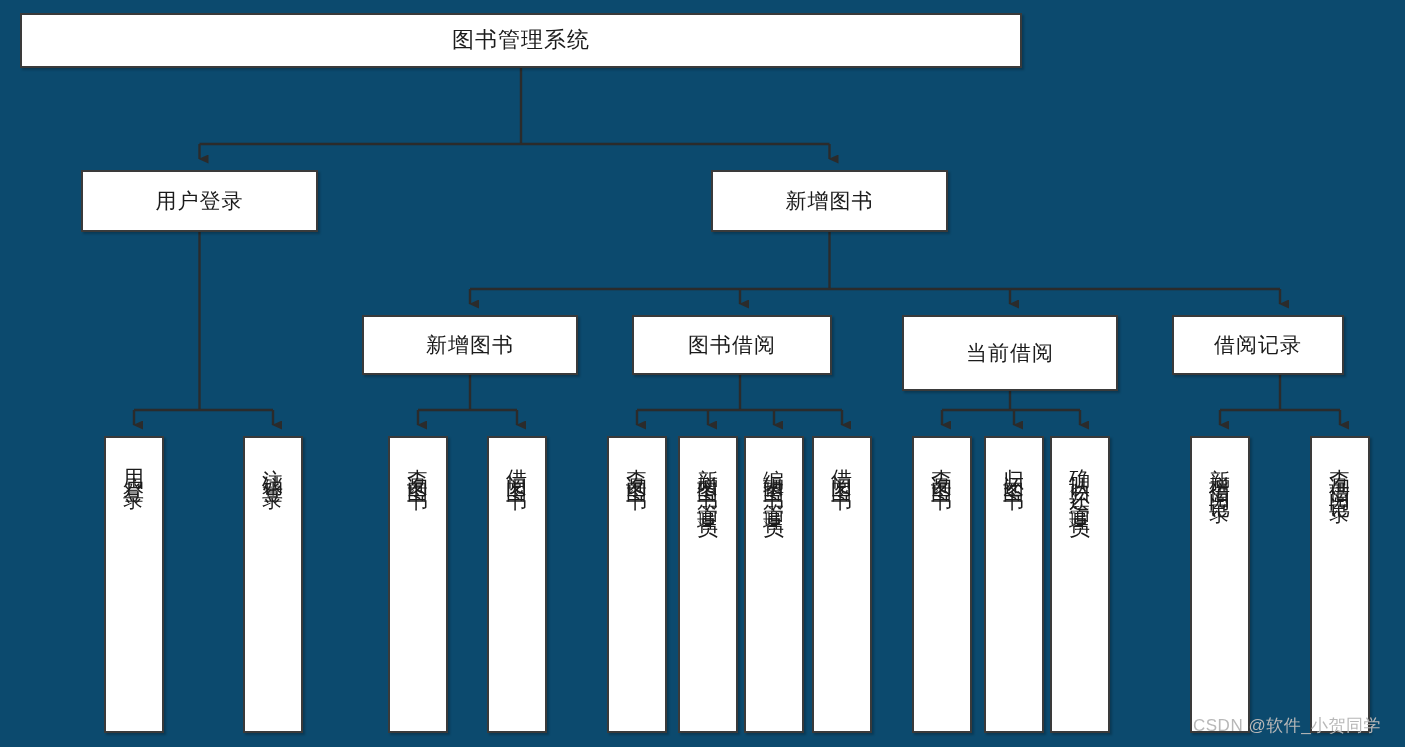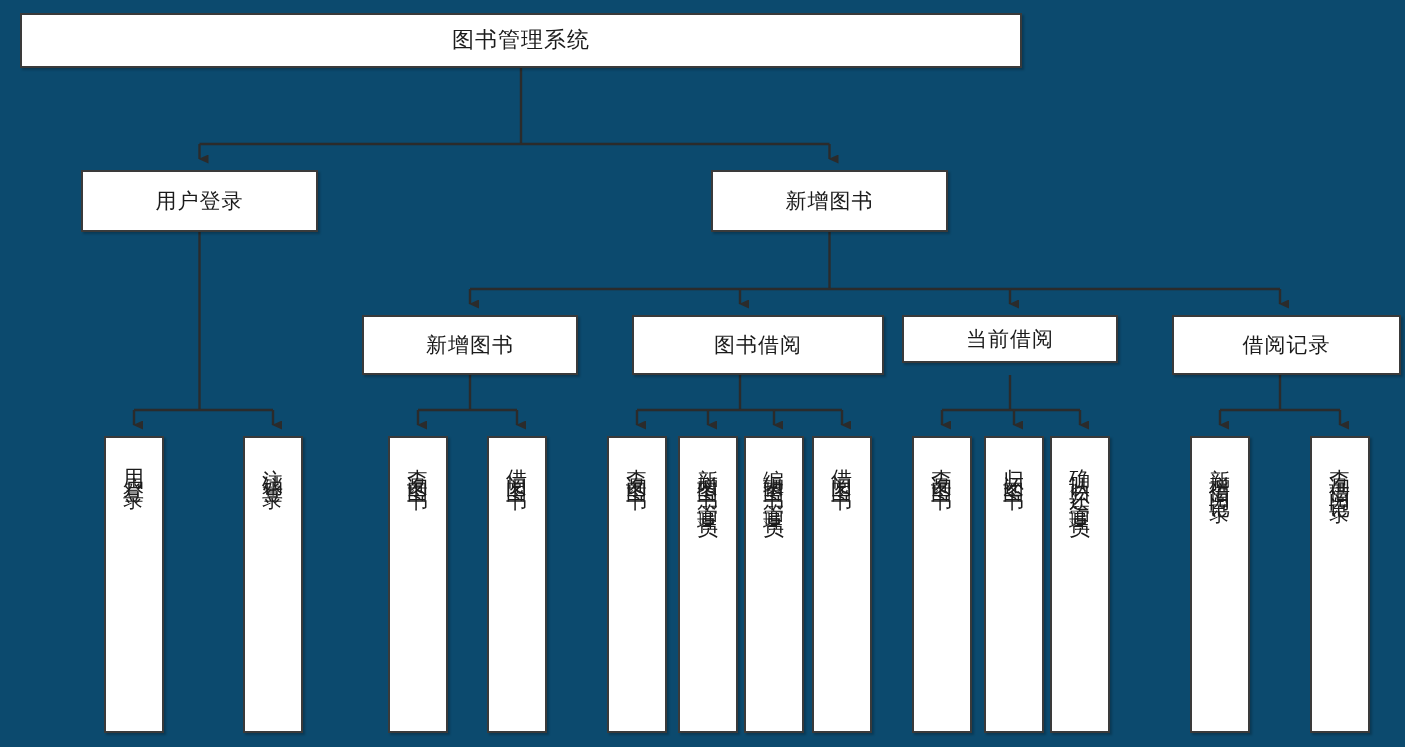--- a/index.html
+++ b/index.html
@@ -120,27 +120,27 @@
       </div>
       <div class="node" style="left: 81px; top: 170px; width: 237px; height: 62px;">
         <span class="node-label">用户登录</span>
       </div>
       <div class="node" style="left: 711px; top: 170px; width: 237px; height: 62px;">
         <span class="node-label">新增图书</span>
       </div>
       <div class="node" style="left: 362px; top: 315px; width: 216px; height: 60px;">
         <span class="node-label">新增图书</span>
       </div>
-      <div class="node" style="left: 632px; top: 315px; width: 252px; height: 60px;">
+      <div class="node" style="left: 632px; top: 315px; width: 200px; height: 60px;">
         <span class="node-label">图书借阅</span>
       </div>
-      <div class="node" style="left: 902px; top: 315px; width: 216px; height: 48px;">
+      <div class="node" style="left: 902px; top: 315px; width: 216px; height: 76px;">
         <span class="node-label">当前借阅</span>
       </div>
-      <div class="node" style="left: 1172px; top: 315px; width: 229px; height: 60px;">
+      <div class="node" style="left: 1172px; top: 315px; width: 172px; height: 60px;">
         <span class="node-label">借阅记录</span>
       </div>
       <div class="node vertical" style="left: 104px; top: 436px; width: 60px; height: 297px;">
         <span class="node-label">用户登录</span>
       </div>
       <div class="node vertical" style="left: 243px; top: 436px; width: 60px; height: 297px;">
         <span class="node-label">注销登录</span>
       </div>
       <div class="node vertical" style="left: 388px; top: 436px; width: 60px; height: 297px;">
         <span class="node-label">查询图书</span>
@@ -170,14 +170,15 @@
         <span class="node-label">确认归还（管理员）</span>
       </div>
       <div class="node vertical" style="left: 1190px; top: 436px; width: 60px; height: 297px;">
         <span class="node-label">新增借阅记录</span>
       </div>
       <div class="node vertical" style="left: 1310px; top: 436px; width: 60px; height: 297px;">
         <span class="node-label">查询借阅记录</span>
       </div>
     </div>
 
+  <div class="watermark" style="left:1193px; top:714px;">CSDN @软件_小贺同学</div>
 
 </div>
 
 </body></html>

